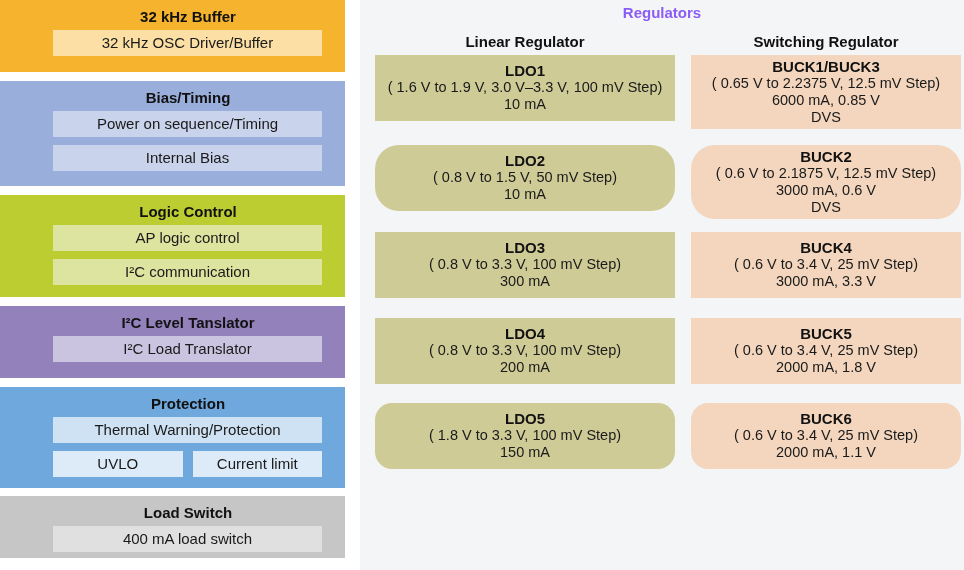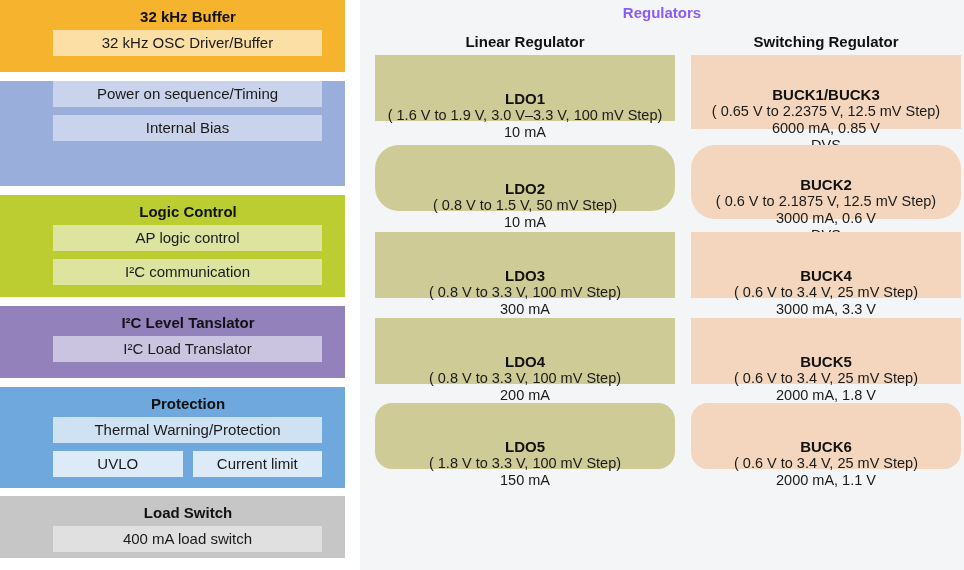--- a/index.html
+++ b/index.html
@@ -38,36 +38,37 @@
   .col-h { position:absolute; top:33px; margin:0; text-align:center;
            font-size:15px; font-weight:700; color:#111; }
   .col-h.lin { left:15px;  width:300px; }
   .col-h.sw  { left:331px; width:270px; }
 
   .reg { position:absolute; box-sizing:border-box; text-align:center;
          padding-top:7px; height:66px; }
   .reg.tall { padding-top:3px; height:74px; }
   .reg.ldo  { left:15px;  width:300px; background:#cecb97; }
   .reg.buck { left:331px; width:270px; background:#f3d6bd; }
-  .reg .rt { font-size:15px; font-weight:700; line-height:17px; color:#111;margin-top:28px; }
+  .reg .rt { font-size:15px; font-weight:700; line-height:17px; color:#111; }
   .reg .rl { font-size:14.5px; line-height:17px; }
 
   .r1 { top:55px; } .r2 { top:145px;border-radius:24px; } .r3 { top:232px; } .r4 { top:318px; } .r5 { top:403px;border-radius:17px; }
 </style>
 </head>
 <body>
 
 <div class="canvas">
 
   <section class="blk blk-osc">
     <h3 class="blk-title">32 kHz Buffer</h3>
     <div class="item">32 kHz OSC Driver/Buffer</div>
   </section>
 
   <section class="blk blk-bias">
+    <h3 class="blk-title">Bias/Timing</h3>
     <div class="item">Power on sequence/Timing</div>
     <div class="item">Internal Bias</div>
   </section>
 
   <section class="blk blk-logic">
     <h3 class="blk-title">Logic Control</h3>
     <div class="item">AP logic control</div>
     <div class="item">I²C communication</div>
   </section>
 

